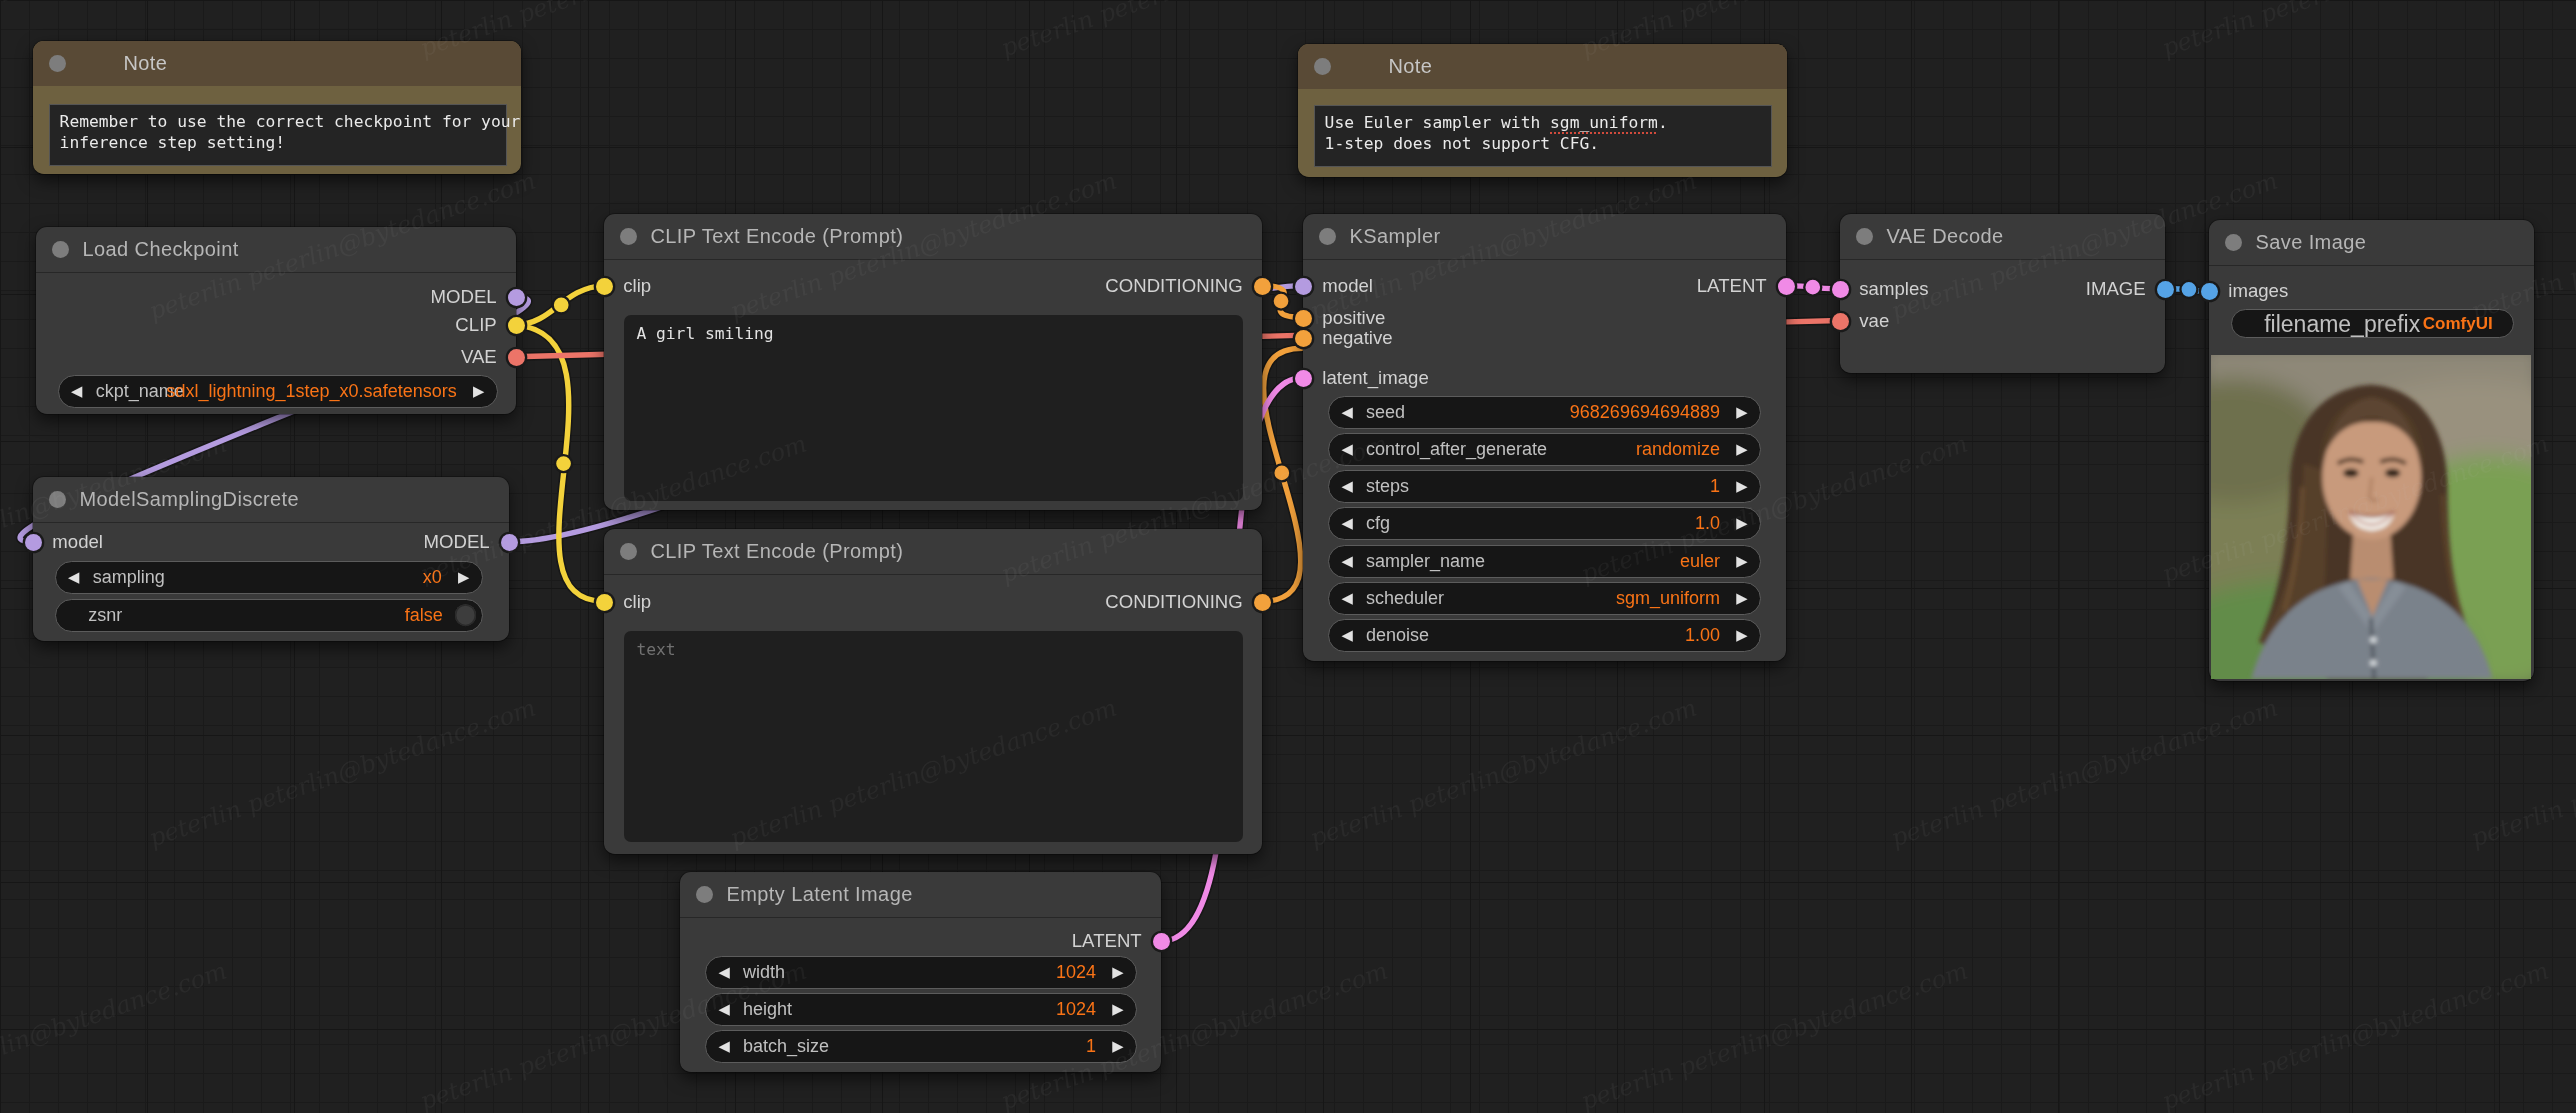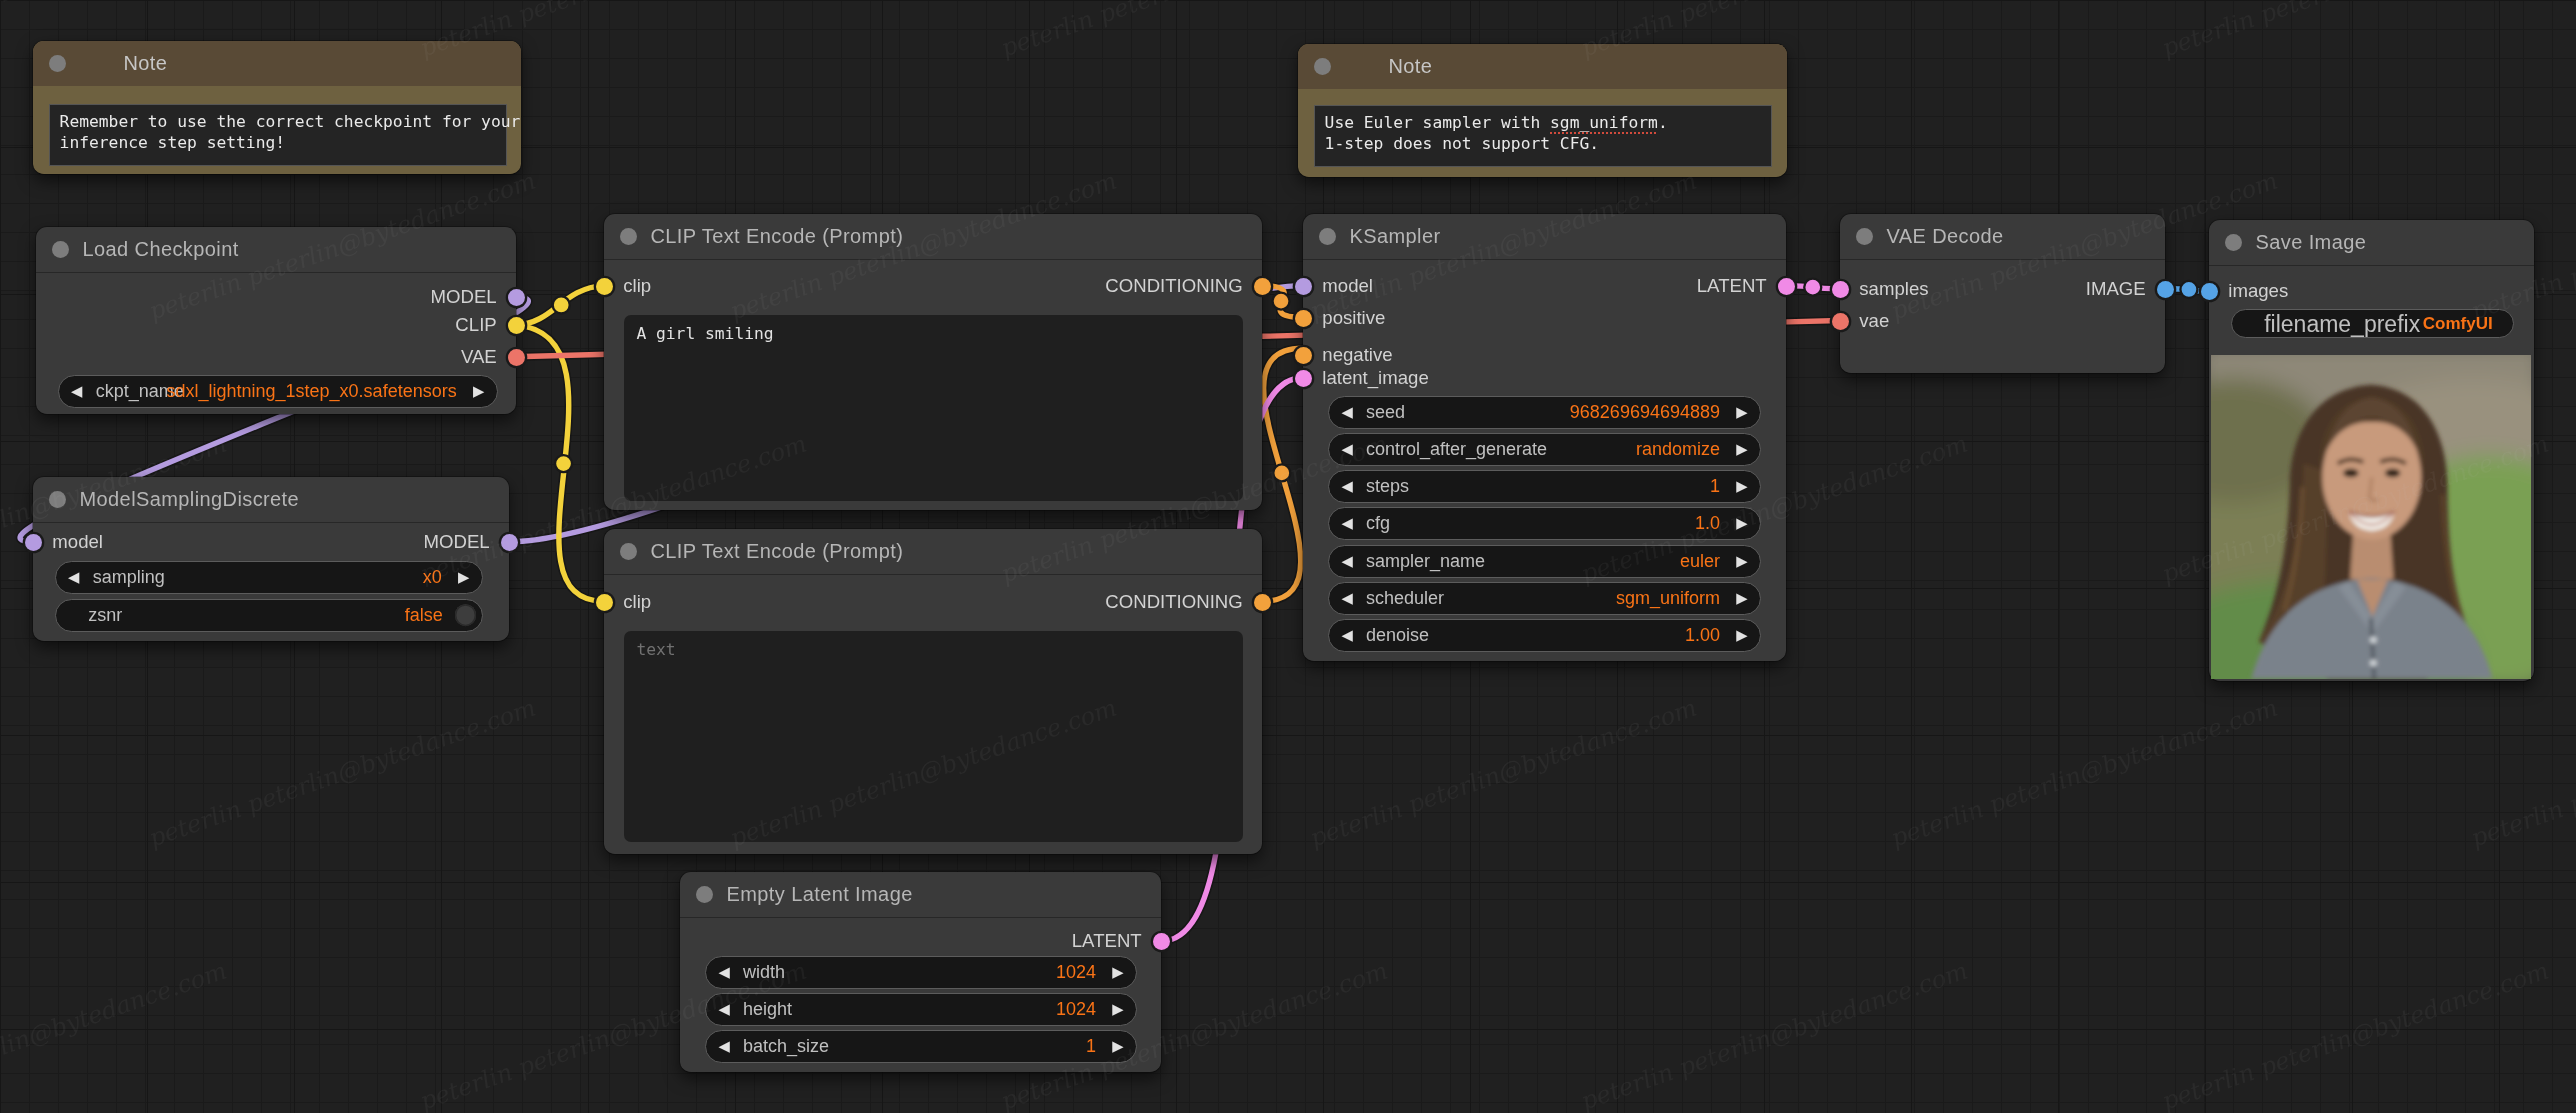--- a/index.html
+++ b/index.html
@@ -217,21 +217,21 @@
       <span class="ntitle">KSampler</span>
     </div>
     <div class="slot in" style="top:72px;">
       <span class="dot" style="background: rgb(180, 155, 224);"></span>
       <span class="slabel">model</span>
     </div>
     <div class="slot in" style="top:104px;">
       <span class="dot" style="background: rgb(242, 161, 60);"></span>
       <span class="slabel">positive</span>
     </div>
-    <div class="slot in" style="top:141px;text-align:center;">
+    <div class="slot in" style="top:124px;text-align:center;">
       <span class="dot" style="background: rgb(242, 161, 60);"></span>
       <span class="slabel">negative</span>
     </div>
     <div class="slot in" style="top:164px;">
       <span class="dot" style="background: rgb(240, 138, 230);"></span>
       <span class="slabel">latent_image</span>
     </div>
     <div class="slot out" style="top:72px;">
       <span class="dot" style="background: rgb(240, 138, 230);"></span>
       <span class="slabel">LATENT</span>

